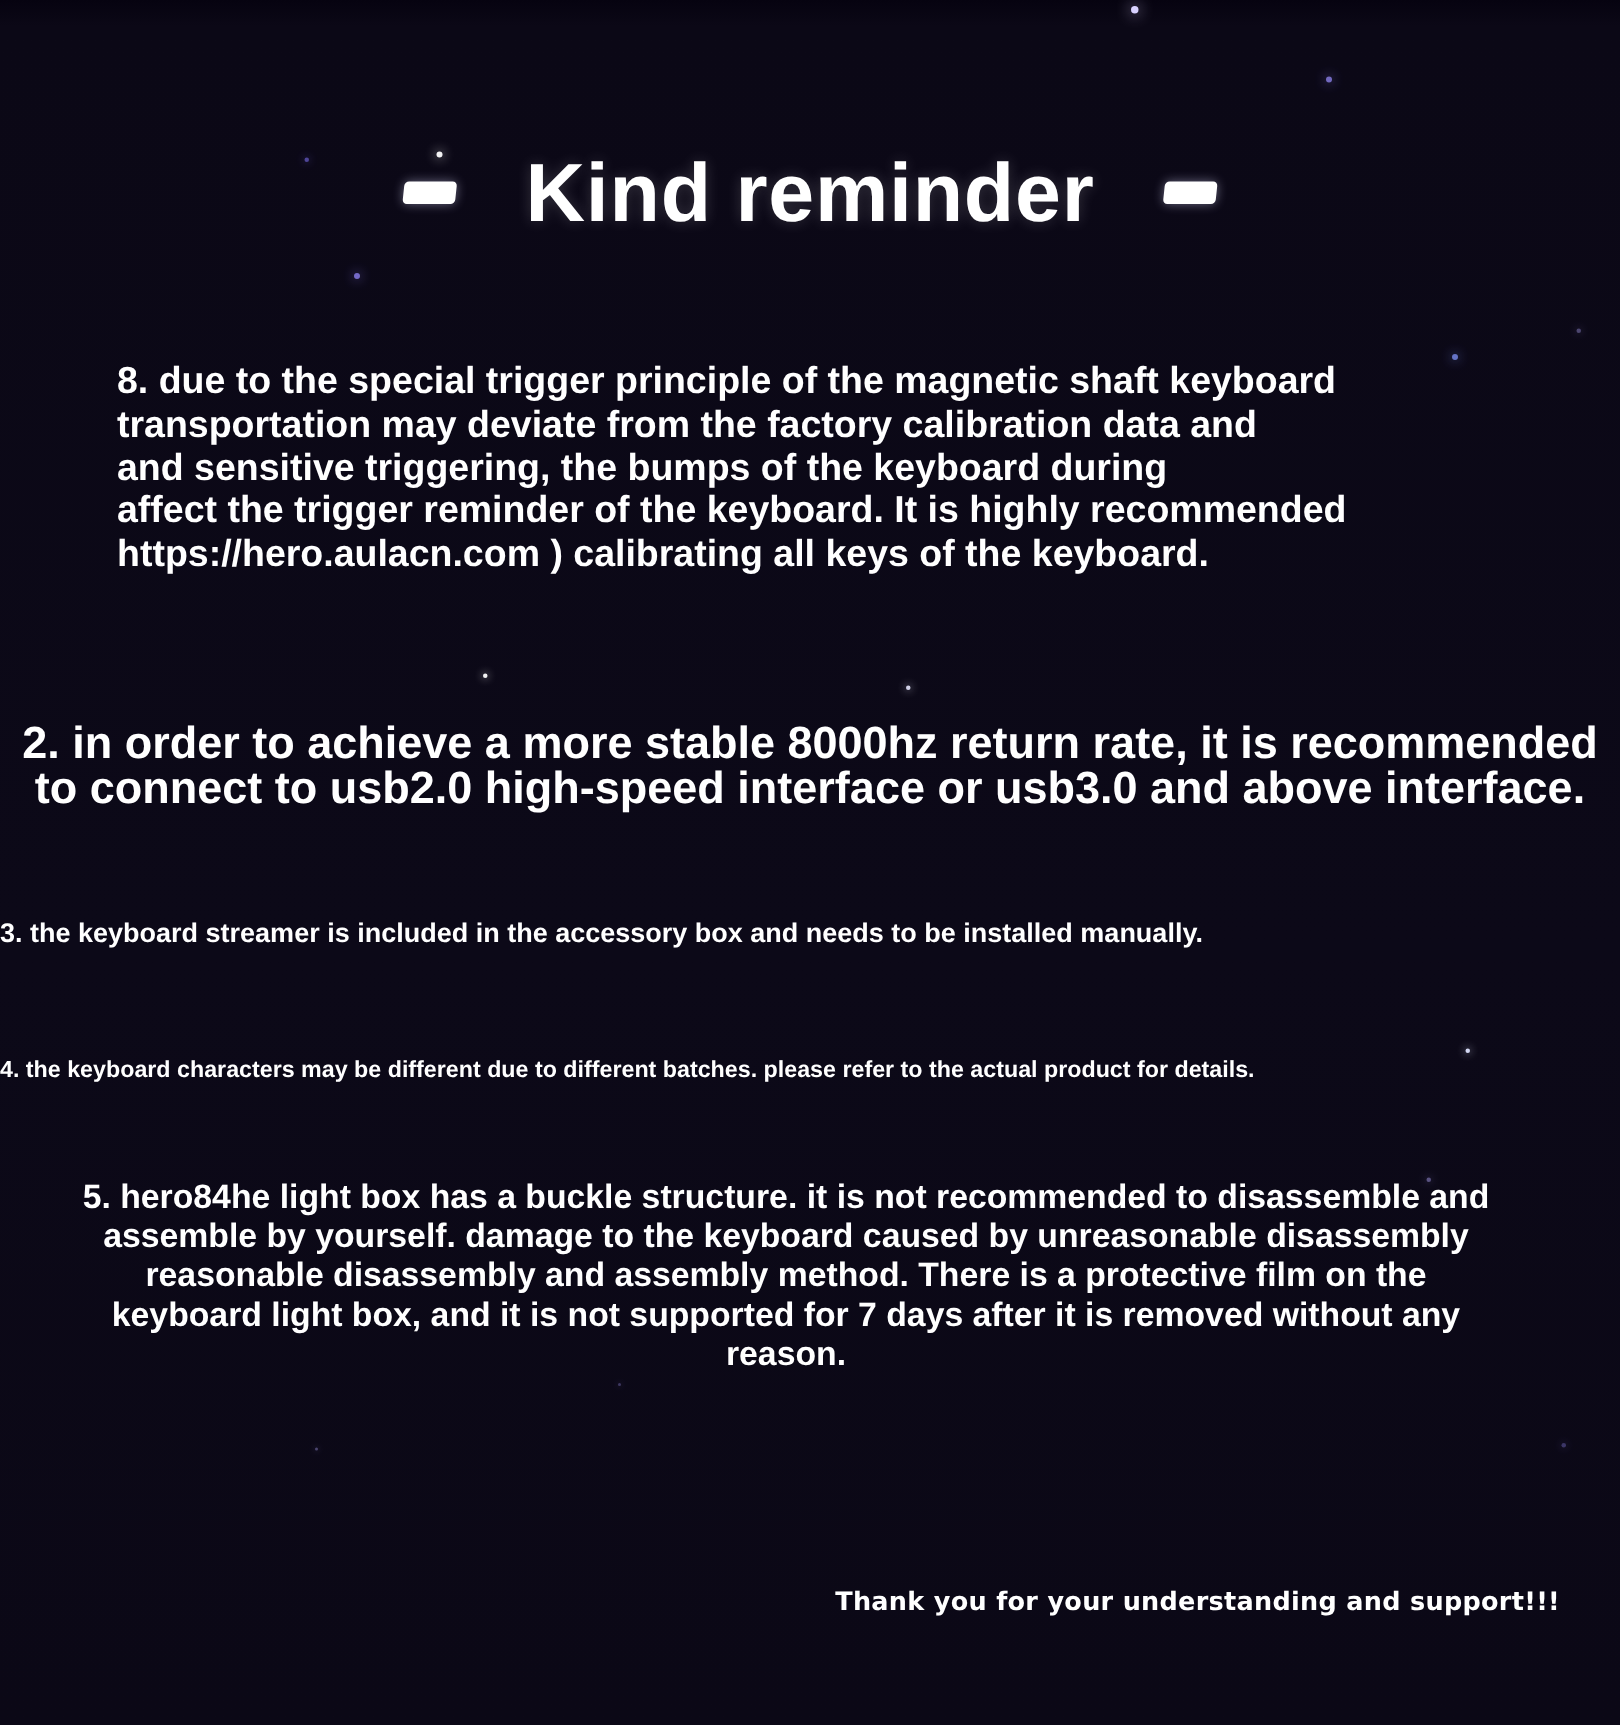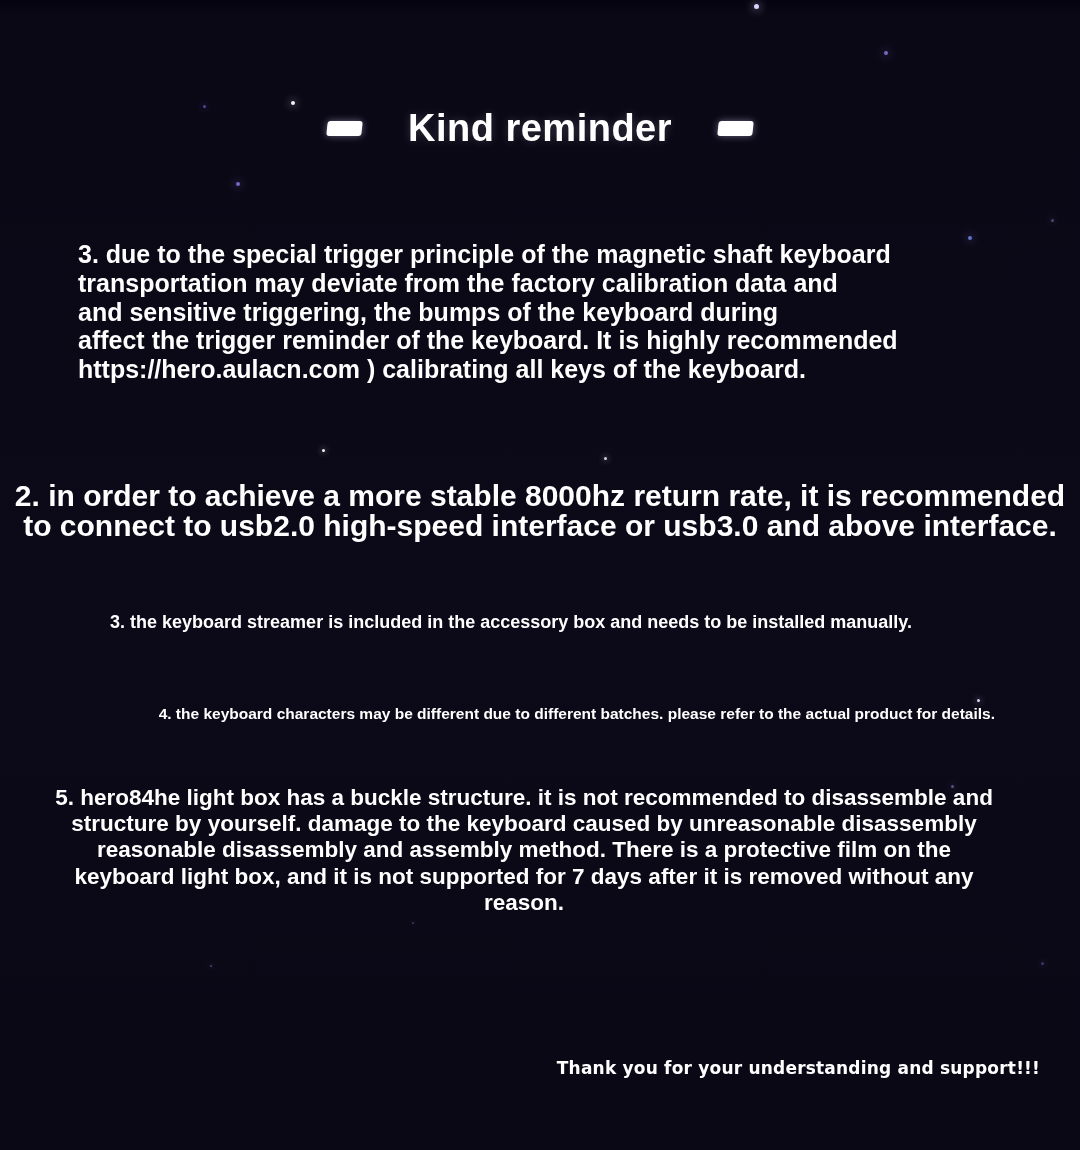--- a/index.html
+++ b/index.html
@@ -33,21 +33,21 @@
   .title-dash {
     width: 35px;
     height: 15px;
     background: #ffffff;
     border-radius: 3px;
     transform: skewX(-6deg);
     box-shadow: 0 0 7px rgba(220,220,255,0.45);
   }
   .page-title {
     margin: 0;
-    font-size: 38px;
+    font-size: 55px;
     font-weight: 700;
     line-height: 62px;
     letter-spacing: 0.5px;
     text-shadow: 0 0 10px rgba(255,255,255,0.18);
   }
 
   .note { position: absolute; font-weight: 700; }
   .note .line { white-space: pre; }
 
   .note-1 {
@@ -65,29 +65,29 @@
     font-size: 30px;
     line-height: 30px;
     text-align: center;
   }
   .note-3 {
     top: 611px;
     left: 0;
     width: 1022px;
     font-size: 18px;
     line-height: 22px;
-    text-align: center;
+    text-align: left;
   }
   .note-4 {
     top: 704px;
     left: 0;
     width: 995px;
     font-size: 15.5px;
     line-height: 19px;
-    text-align: right;
+    text-align: left;
   }
   .note-5 {
     top: 785px;
     left: 0;
     width: 1048px;
     font-size: 22.5px;
     line-height: 26.2px;
     text-align: center;
   }
   .thanks-note {
@@ -122,21 +122,21 @@
       <div class="star" style="left: 412px; top: 922px; width: 2px; height: 2px; background: rgb(122, 114, 187); opacity: 0.45; box-shadow: rgb(122, 114, 187) 0px 0px 4px;"></div>
     </div>
 
   <header class="title-row">
     <span class="title-dash"></span>
     <h1 class="page-title">Kind reminder</h1>
     <span class="title-dash"></span>
   </header>
 
   <section class="note note-1">
-    <div class="line">3. due to the special trigger principle of the magnetic shaft keyboard</div>
+    <div class="line">8. due to the special trigger principle of the magnetic shaft keyboard</div>
     <div class="line">transportation may deviate from the factory calibration data and</div>
     <div class="line">and sensitive triggering, the bumps of the keyboard during</div>
     <div class="line">affect the trigger reminder of the keyboard. It is highly recommended</div>
     <div class="line">https://hero.aulacn.com ) calibrating all keys of the keyboard.</div>
   </section>
 
   <section class="note note-2">
     <div class="line">2. in order to achieve a more stable 8000hz return rate, it is recommended</div>
     <div class="line">to connect to usb2.0 high-speed interface or usb3.0 and above interface.</div>
   </section>
@@ -144,21 +144,21 @@
   <section class="note note-3">
     <div class="line">3. the keyboard streamer is included in the accessory box and needs to be installed manually.</div>
   </section>
 
   <section class="note note-4">
     <div class="line">4. the keyboard characters may be different due to different batches. please refer to the actual product for details.</div>
   </section>
 
   <section class="note note-5">
     <div class="line">5. hero84he light box has a buckle structure. it is not recommended to disassemble and</div>
-    <div class="line">structure by yourself. damage to the keyboard caused by unreasonable disassembly</div>
+    <div class="line">assemble by yourself. damage to the keyboard caused by unreasonable disassembly</div>
     <div class="line">reasonable disassembly and assembly method. There is a protective film on the</div>
     <div class="line">keyboard light box, and it is not supported for 7 days after it is removed without any</div>
     <div class="line">reason.</div>
   </section>
 
   <footer class="thanks-note">Thank you for your understanding and support!!!</footer>
 
 </div>
 
 </body></html>

